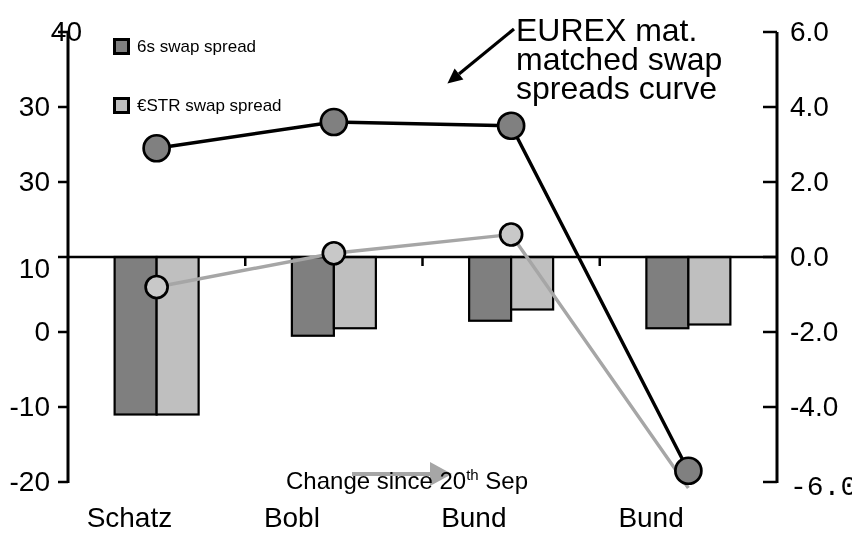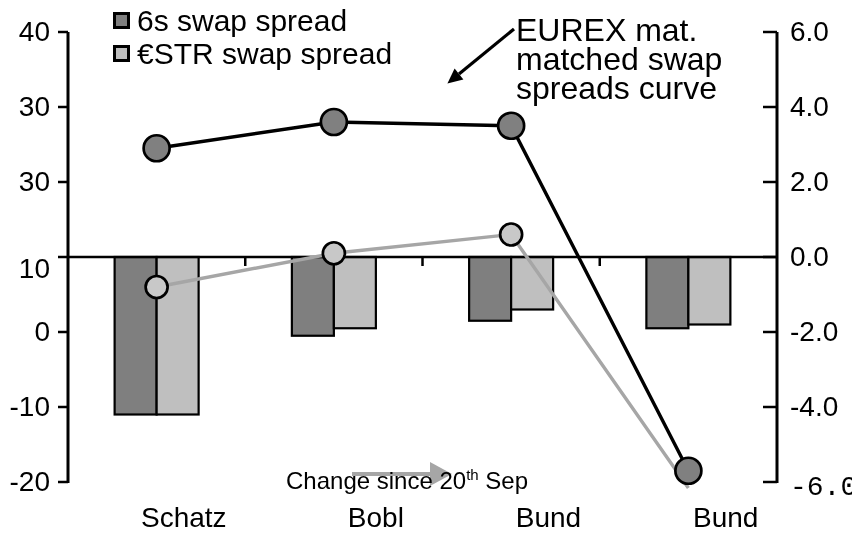--- a/index.html
+++ b/index.html
@@ -3,23 +3,23 @@
 <meta charset="utf-8">
 <style>
   html,body{margin:0;padding:0;background:#ffffff;}
   body{width:852px;height:539px;position:relative;overflow:hidden;
        font-family:"Liberation Sans",sans-serif;color:#000;}
   .stage{position:absolute;left:0;top:0;width:852px;height:539px;background:#fff;}
   svg.plot{position:absolute;left:0;top:0;}
   .ylab{position:absolute;font-size:28px;line-height:30px;white-space:nowrap;}
   .ylab.left{left:0;width:50px;text-align:right;}
   .ylab.right{left:790px;text-align:left;}
-  .xlab{position:absolute;top:503px;width:140px;font-size:28px;line-height:30px;text-align:right;}
+  .xlab{position:absolute;top:503px;width:140px;font-size:28px;line-height:30px;text-align:left;}
   .legend{position:absolute;left:113px;top:4px;}
-  .legend-item{display:flex;align-items:center;height:33px;font-size:30px;}
+  .legend-item{display:flex;align-items:center;height:33px;font-size:17px;margin-top:26px;}
   .swatch{width:17px;height:17px;border:3px solid #000;box-sizing:border-box;margin-right:7px;flex:0 0 auto;}
   .curve-note{position:absolute;left:516px;top:16px;width:248px;font-size:32px;line-height:29px;}
   .change-note{position:absolute;left:286px;top:461px;font-size:24px;line-height:28px;white-space:nowrap;text-align:right;}
   .change-note sup{font-size:15px;}
 </style>
 </head>
 <body>
 
 <div class="stage">
 
@@ -75,21 +75,21 @@
     <div class="legend-item">
       <span class="swatch" style="background: rgb(191, 191, 191);"></span>
       <span>€STR swap spread</span>
     </div>
   </div>
 
   <div class="curve-note">EUREX mat. matched swap spreads curve</div>
 
   <div class="change-note"><span>Change since 20</span><sup>th</sup><span> Sep</span></div>
 
-<div class="ylab left" style="top: 17px;">40</div>
+<div class="ylab left" style="top: 17px; padding-left: 32px;">40</div>
     <div class="ylab left" style="top: 92px;">30</div>
     <div class="ylab left" style="top: 167px;">30</div>
     <div class="ylab left" style="top: 254px;">10</div>
     <div class="ylab left" style="top: 317px;">0</div>
     <div class="ylab left" style="top: 392px;">-10</div>
     <div class="ylab left" style="top: 467px;">-20</div>
     <div class="ylab right" style="top: 17px;">6.0</div>
     <div class="ylab right" style="top: 92px;">4.0</div>
     <div class="ylab right" style="top: 167px;">2.0</div>
     <div class="ylab right" style="top: 242px;">0.0</div>

